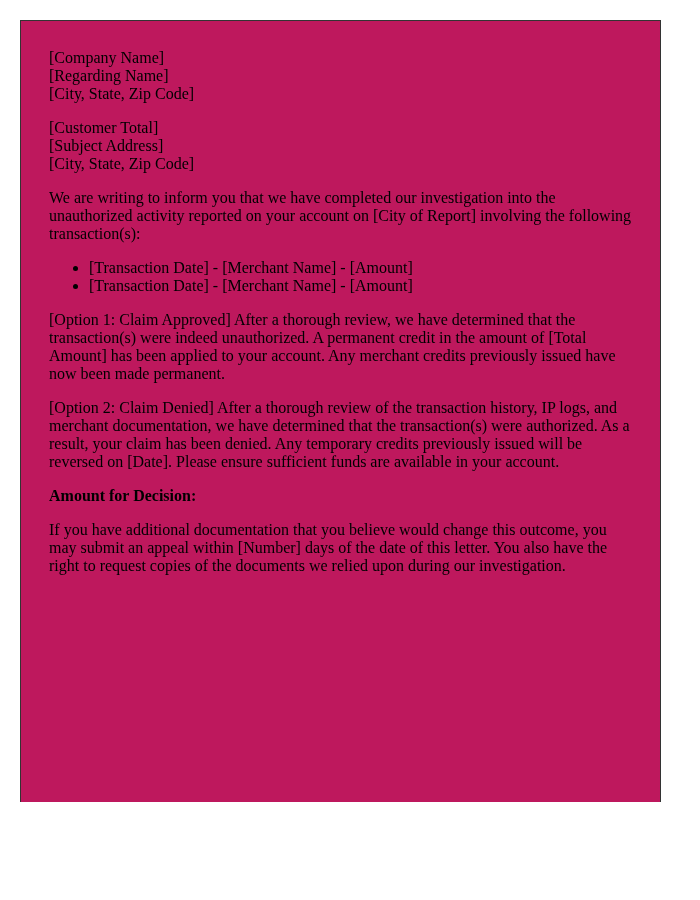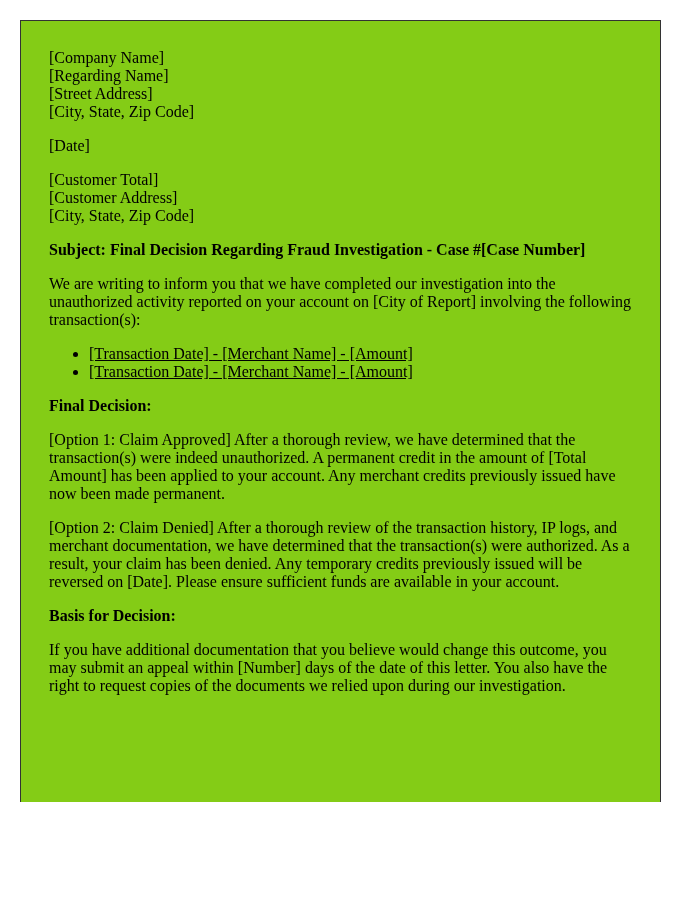--- a/index.html
+++ b/index.html
@@ -21,79 +21,74 @@
       position: absolute;
       left: 20px;
       top: 20px;
       width: 583px;
       height: 753px;
       padding: 28px 28px 0 28px;
       border-top: 1px solid #333333;
       border-left: 1px solid #333333;
       border-right: 1px solid #333333;
       overflow: hidden;
-      background: #84cc16;
+      background: #be185d;
     }
     .letter p {
       margin: 0 0 16px 0;
     }
     .letter p:first-child {
       margin-top: 0;
     }
     .line {
       display: block;
     }
     .bold {
       font-weight: bold;
     }
     ul.transactions {
       margin: 0 0 16px 0;
       padding-left: 40px;
       list-style: disc;
-      text-decoration: underline;
     }
     ul.transactions li {
       margin: 0;
     }
   </style>
 </head>
 <body>
 
 <div class="letter">
 
   <p>
     <span class="line">[Company Name]</span>
     <span class="line">[Regarding Name]</span>
-    <span class="line">[Street Address]</span>
     <span class="line">[City, State, Zip Code]</span>
   </p>
 
-  <p>[Date]</p>
 
   <p>
     <span class="line">[Customer Total]</span>
-    <span class="line">[Customer Address]</span>
+    <span class="line">[Subject Address]</span>
     <span class="line">[City, State, Zip Code]</span>
   </p>
 
-  <p class="bold">Subject: Final Decision Regarding Fraud Investigation - Case #[Case Number]</p>
 
 
   <p>We are writing to inform you that we have completed our investigation into the unauthorized activity reported on your account on [City of Report] involving the following transaction(s):</p>
 
   <ul class="transactions">
     <li>[Transaction Date] - [Merchant Name] - [Amount]</li>
     <li>[Transaction Date] - [Merchant Name] - [Amount]</li>
   </ul>
 
-  <p class="bold">Final Decision:</p>
 
   <p>[Option 1: Claim Approved] After a thorough review, we have determined that the transaction(s) were indeed unauthorized. A permanent credit in the amount of [Total Amount] has been applied to your account. Any merchant credits previously issued have now been made permanent.</p>
 
   <p>[Option 2: Claim Denied] After a thorough review of the transaction history, IP logs, and merchant documentation, we have determined that the transaction(s) were authorized. As a result, your claim has been denied. Any temporary credits previously issued will be reversed on [Date]. Please ensure sufficient funds are available in your account.</p>
 
   <p>
-    <span class="line bold">Basis for Decision:</span>
+    <span class="line bold">Amount for Decision:</span>
   </p>
 
   <p>If you have additional documentation that you believe would change this outcome, you may submit an appeal within [Number] days of the date of this letter. You also have the right to request copies of the documents we relied upon during our investigation.</p>
 
 </div>
 
 </body></html>

